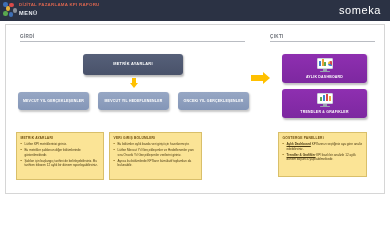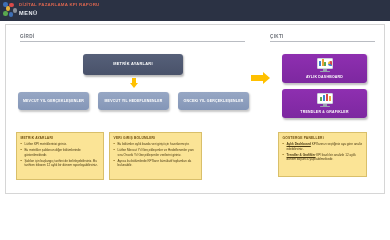--- a/index.html
+++ b/index.html
@@ -166,20 +166,21 @@
   <div class="ribbon-logo-mark">
     <span class="dot d1"></span>
       <span class="dot d2"></span>
       <span class="dot d3"></span>
     <span class="dot d4"></span>
       <span class="dot d5"></span>
       <span class="dot d6"></span>
   </div>
   <div class="ribbon-title">DİJİTAL PAZARLAMA KPI RAPORU</div>
   <div class="ribbon-menu">MENÜ</div>
+  <div class="someka-logo">someka</div>
 </div>
 
 <div class="canvas">
 
   <div class="sec-head" style="left:14px; top:9px;">GİRDİ</div>
   <div class="sec-rule" style="left:14px; top:16px; width:225px;"></div>
 
   <div class="sec-head" style="left:264px; top:9px;">ÇIKTI</div>
   <div class="sec-rule" style="left:264px; top:16px; width:105px;"></div>
 

